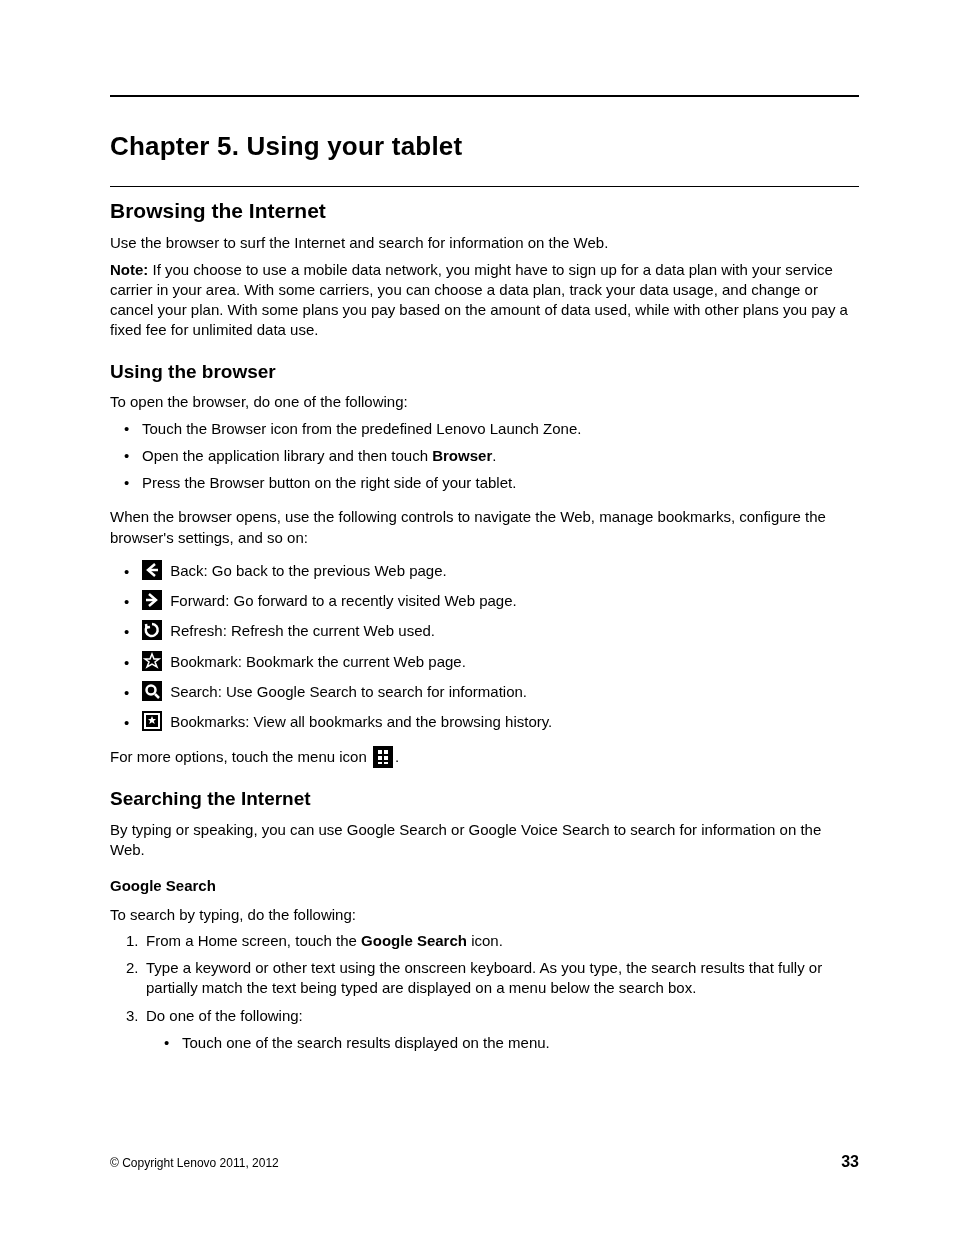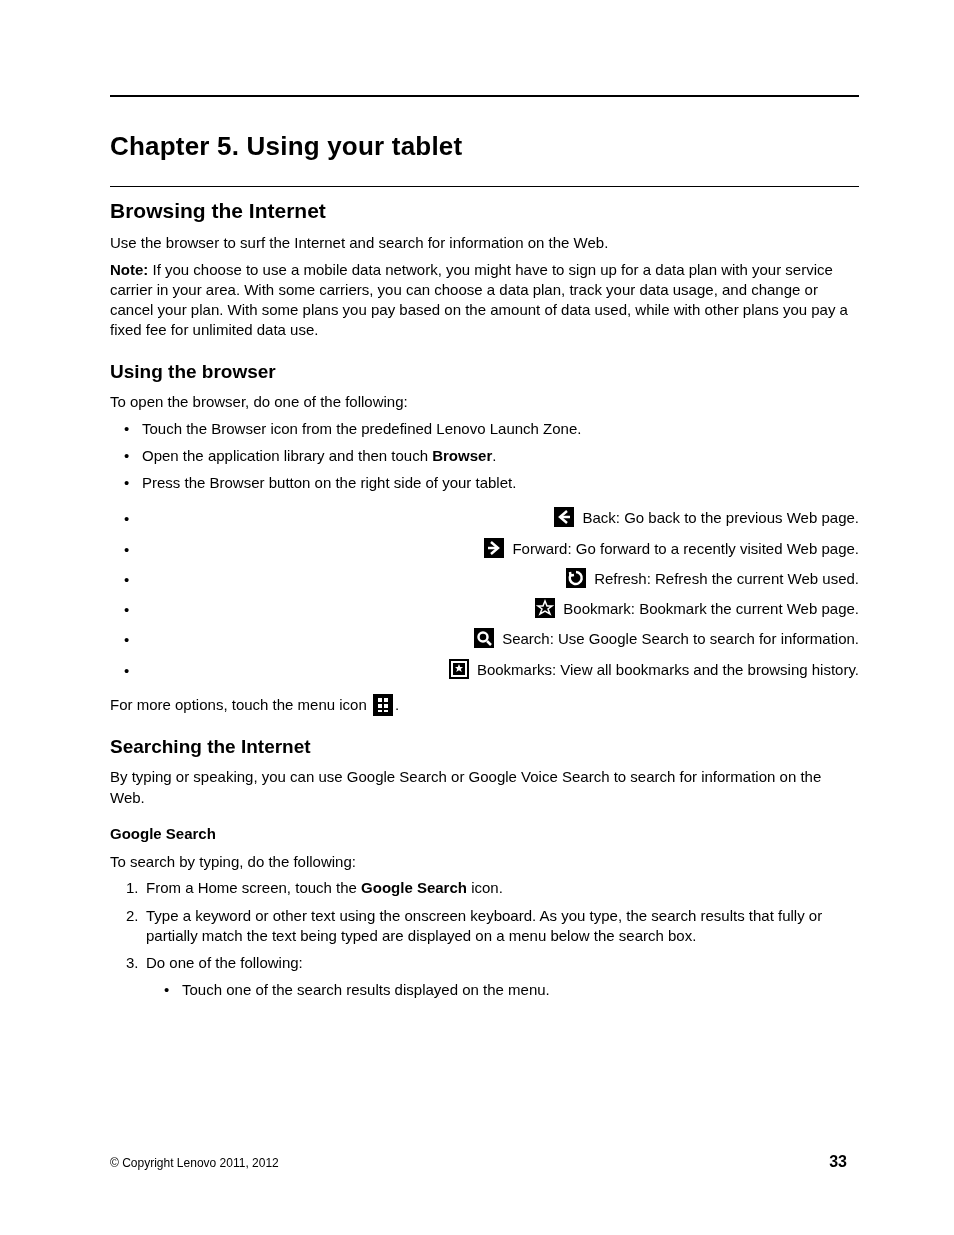--- a/index.html
+++ b/index.html
@@ -61,21 +61,20 @@
   ul.bullets > li::before {
     content: "•";
     position: absolute;
     left: -4px;
     top: 0;
   }
   ul.icon-bullets {
     list-style: none;
     padding-left: 18px;
     margin-bottom: 14px;
-    text-align: right;
   }
   ul.icon-bullets > li {
     position: relative;
     padding-left: 14px;
     margin-bottom: 9px;
   }
   ul.icon-bullets > li::before {
     content: "•";
     position: absolute;
     left: -4px;
@@ -143,21 +142,21 @@
   h4.sub {
     font-size: 15px;
     font-weight: bold;
     margin-top: 16px;
     margin-bottom: 8px;
   }
   .footer {
     position: absolute;
     bottom: 62px;
     left: 110px;
-    right: 107px;
+    right: 95px;
     font-size: 12px;
     display: flex;
     justify-content: space-between;
     align-items: baseline;
   }
   .footer .page-num {
     font-weight: bold;
     font-size: 16px;
   }
 </style>
@@ -182,20 +181,21 @@
   <p class="tight">To open the browser, do one of the following:</p>
 
   <ul class="bullets">
     <li>Touch the Browser icon from the predefined Lenovo Launch Zone.</li>
     <li>
       <span>Open the application library and then touch </span><span class="bold-run">Browser</span><span>.</span>
     </li>
     <li>Press the Browser button on the right side of your tablet.</li>
   </ul>
 
+  <p>When the browser opens, use the following controls to navigate the Web, manage bookmarks, configure the browser's settings, and so on:</p>
 
   <ul class="icon-bullets">
     <li>
       <span class="icon-box">
         <svg viewBox="0 0 20 20">
             <path d="M13 4 L6 10 L13 16" stroke="#fff" stroke-width="2.5" fill="none"></path>
             <path d="M6 10 L16 10" stroke="#fff" stroke-width="2.5"></path>
           </svg>
       </span><span> Back: Go back to the previous Web page.</span>
     </li>

